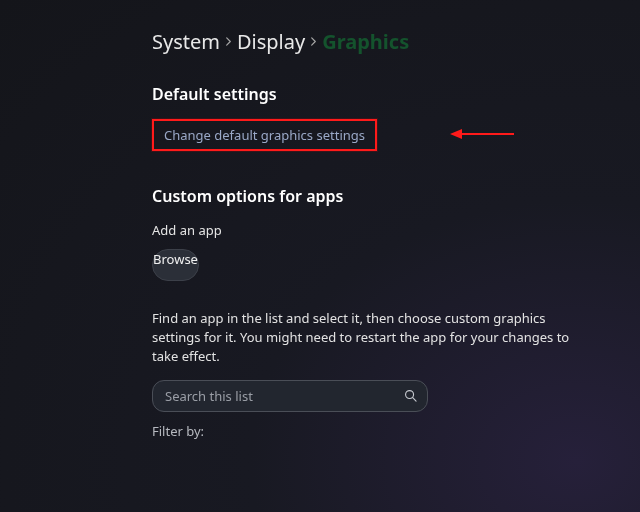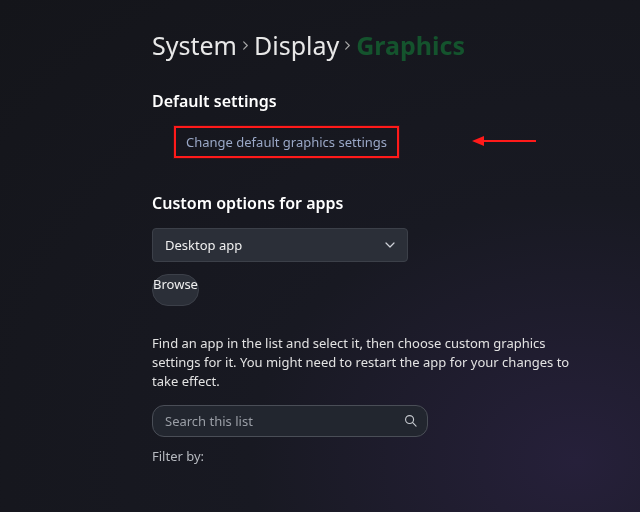--- a/index.html
+++ b/index.html
@@ -14,34 +14,34 @@
     overflow: hidden;
     -webkit-font-smoothing: antialiased;
   }
   .page {
     padding: 28px 0 0 152px;
   }
   .breadcrumb {
     display: flex;
     align-items: center;
     gap: 4px;
-    font-size: 25px;
+    font-size: 20px;
     margin-bottom: 28px;
   }
   .breadcrumb .crumb { color: #e8e8e8; font-weight: 400; }
   .breadcrumb .current { font-weight: 700; color: #14532d; }
   .chev { color: #a0a0a0; }
   .chev svg { display:block; }
   h2.section {
     font-size: 16px;
     font-weight: 600;
     margin: 0 0 14px 0;
     color: #ffffff;
   }
-  .link-row { position: relative; margin-bottom: 34px; margin-left: 22px; }
+  .link-row { position: relative; margin-bottom: 34px; }
   .link-box {
     display: inline-block;
     font-size: 13px;
     color: #9aa8c7;
     padding: 5px 10px;
     border: 2.5px solid #ff1a1a;
     box-shadow: 0 0 0 1px rgba(255,0,0,.15);
   }
   .arrow {
     position: absolute;
@@ -150,29 +150,22 @@
     <span class="arrow">
       <svg width="66" height="14" viewBox="0 0 66 14">
         <line x1="64" y1="7" x2="8" y2="7" stroke="#ff1a1a" stroke-width="2.2"></line>
         <polygon points="0,7 12,2 12,12" fill="#ff1a1a"></polygon>
       </svg>
     </span>
   </div>
 
   <h2 class="section">Custom options for apps</h2>
 
+  <div class="field-label">Add an app</div>
 
-  <div class="select">
-    <span>Desktop app</span>
-    <span class="dd-icon">
-      <svg width="10" height="10" viewBox="0 0 10 10">
-          <path d="M1 3 L5 7 L9 3" stroke="#cfd2d8" stroke-width="1.2" fill="none" stroke-linecap="round" stroke-linejoin="round"></path>
-        </svg>
-    </span>
-  </div>
 
   <div class="btn">
     <span>Browse</span>
   </div>
 
   <div class="help">Find an app in the list and select it, then choose custom graphics settings for it. You might need to restart the app for your changes to take effect.</div>
 
   <div class="search">
     <input type="text" placeholder="Search this list" style="">
     <span class="mag">

